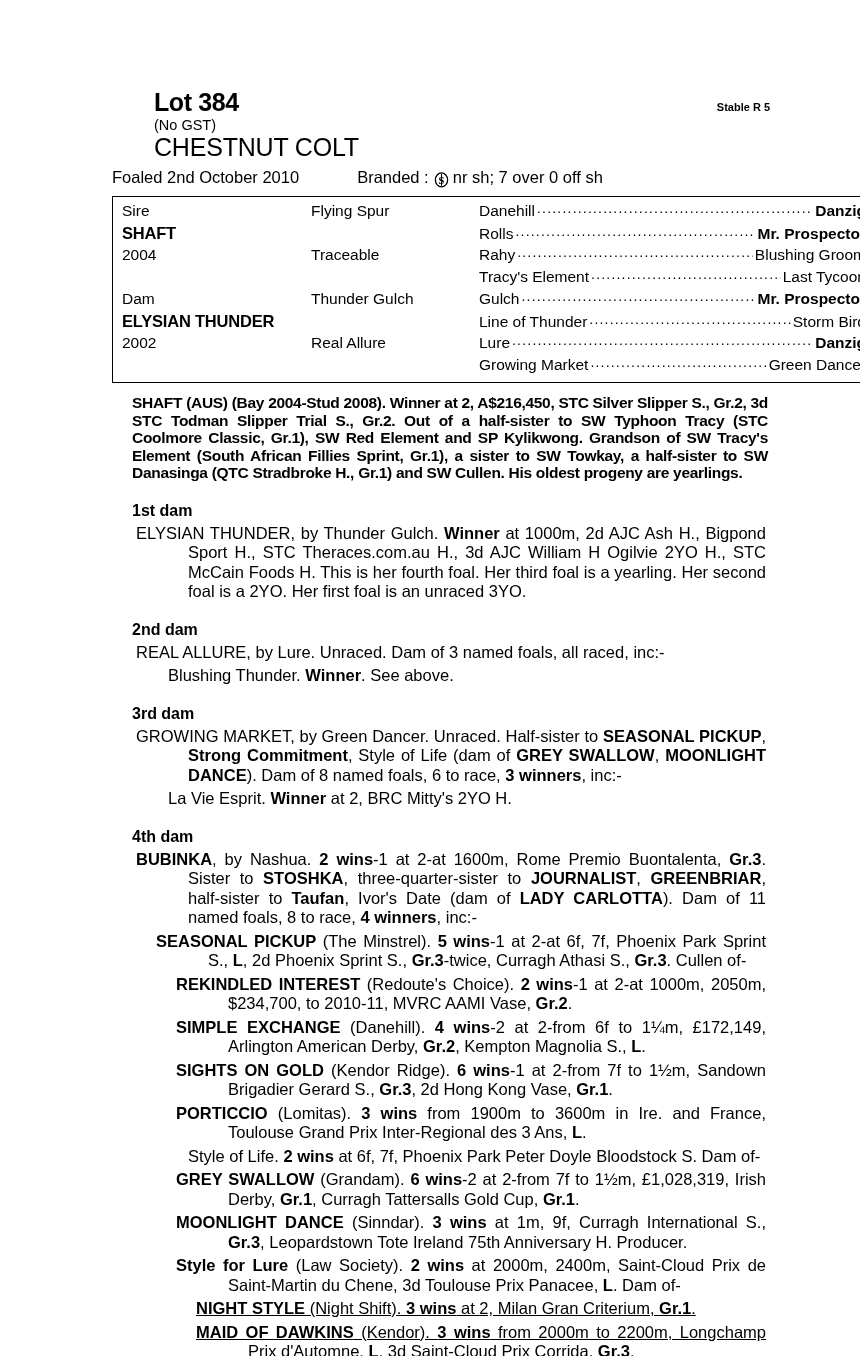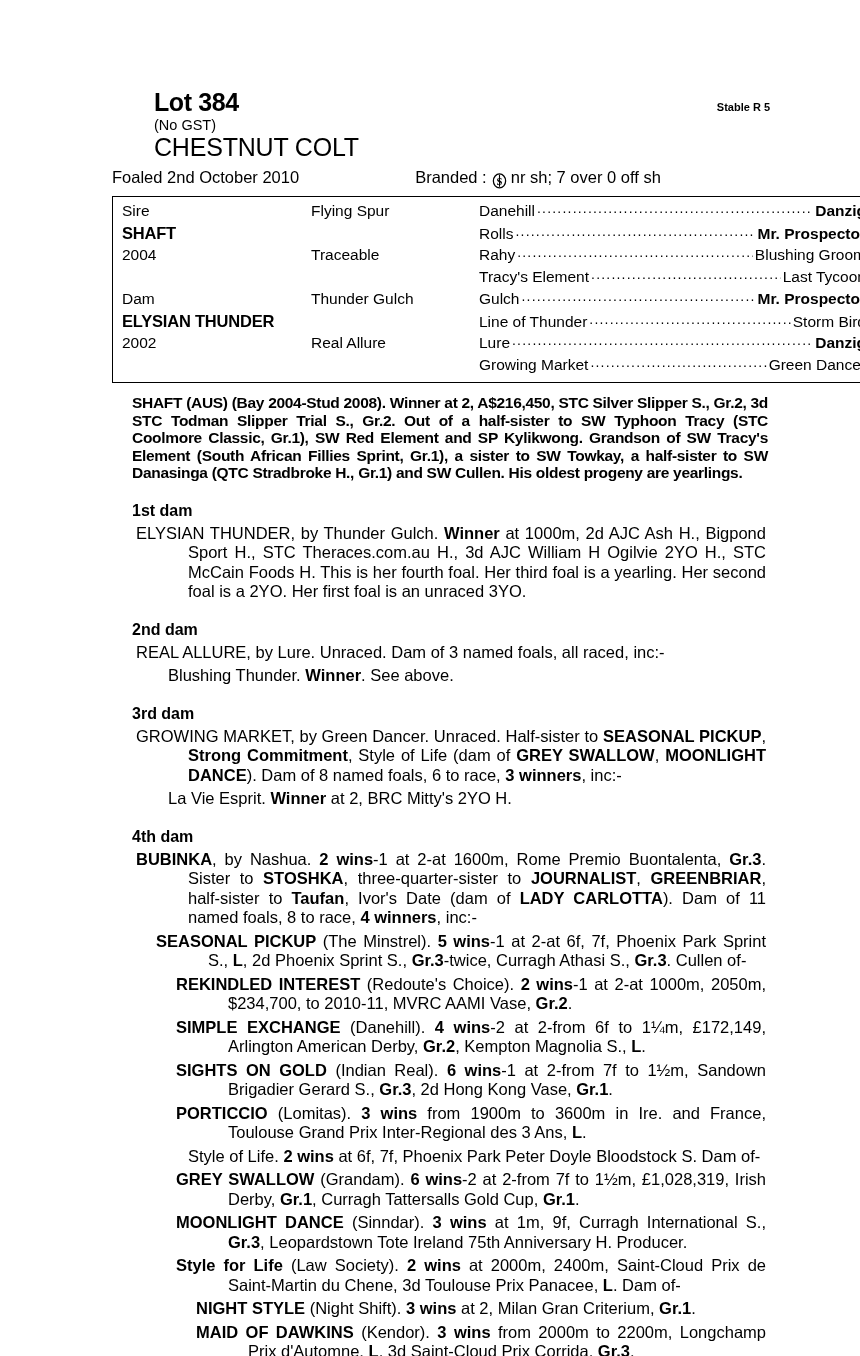--- a/index.html
+++ b/index.html
@@ -69,27 +69,26 @@
   .lot-stable {
     font-size: 11px;
     font-weight: bold;
     white-space: nowrap;
   }
   .foaled-row {
     display: flex;
     align-items: baseline;
     margin: 0 0 9px 0;
     font-size: 16.5px;
-    gap: 8px;
   }
   .foaled-text { white-space: nowrap; }
   .branded-block {
-    margin-left: 108px;
-    display: flex;
-    align-items: flex-end;
+    margin-left: 58px;
+    display: flex;
+    align-items: center;
     white-space: nowrap;
   }
   .brand-glyph {
     display: inline-block;
     position: relative;
     width: 17px;
     height: 17px;
     margin: 0 3px 0 4px;
     vertical-align: -3px;
     top: 2px;
@@ -169,21 +168,21 @@
   p.entry {
     margin: 4px;
     font-size: 16.5px;
     line-height: 19.5px;
     text-align: justify;
     text-justify: inter-word;
   }
   .lv1 { padding-left: 72px; text-indent: -52px; }
   .lv2 { padding-left: 92px; text-indent: -52px; }
   .lv3 { padding-left: 112px; text-indent: -52px; }
-  .lv4 { padding-left: 132px; text-indent: -52px; }
+  .lv4 { padding-left: 132px; text-indent: -52px; text-decoration: underline; }
   .flat1 { padding-left: 52px; text-indent: 0; }
   .flat2 { padding-left: 72px; text-indent: 0; }
 
   p.entry b { font-weight: bold; }
 </style>
 </head>
 <body>
 
 <div class="page">
   <div class="inner">
@@ -304,25 +303,25 @@
           <div class="dam-head">3rd dam</div>
           <p class="entry lv1"><span>GROWING MARKET, by Green Dancer. Unraced. Half-sister to </span><b>SEASONAL PICKUP</b><span>, </span><b>Strong Commitment</b><span>, Style of Life (dam of </span><b>GREY SWALLOW</b><span>, </span><b>MOONLIGHT DANCE</b><span>). Dam of 8 named foals, 6 to race, </span><b>3 winners</b><span>, inc:-</span></p>
           <p class="entry flat1"><span>La Vie Esprit. </span><b>Winner</b><span> at 2, BRC Mitty's 2YO H.</span></p>
         </div>
         <div class="dam-block">
           <div class="dam-head">4th dam</div>
           <p class="entry lv1"><b>BUBINKA</b><span>, by Nashua. </span><b>2 wins</b><span>-1 at 2-at 1600m, Rome Premio Buontalenta, </span><b>Gr.3</b><span>. Sister to </span><b>STOSHKA</b><span>, three-quarter-sister to </span><b>JOURNALIST</b><span>, </span><b>GREENBRIAR</b><span>, half-sister to </span><b>Taufan</b><span>, Ivor's Date (dam of </span><b>LADY CARLOTTA</b><span>). Dam of 11 named foals, 8 to race, </span><b>4 winners</b><span>, inc:-</span></p>
           <p class="entry lv2"><b>SEASONAL PICKUP</b><span> (The Minstrel). </span><b>5 wins</b><span>-1 at 2-at 6f, 7f, Phoenix Park Sprint S., </span><b>L</b><span>, 2d Phoenix Sprint S., </span><b>Gr.3</b><span>-twice, Curragh Athasi S., </span><b>Gr.3</b><span>. Cullen of-</span></p>
           <p class="entry lv3"><b>REKINDLED INTEREST</b><span> (Redoute's Choice). </span><b>2 wins</b><span>-1 at 2-at 1000m, 2050m, $234,700, to 2010-11, MVRC AAMI Vase, </span><b>Gr.2</b><span>.</span></p>
           <p class="entry lv3"><b>SIMPLE EXCHANGE</b><span> (Danehill). </span><b>4 wins</b><span>-2 at 2-from 6f to 1¼m, £172,149, Arlington American Derby, </span><b>Gr.2</b><span>, Kempton Magnolia S., </span><b>L</b><span>.</span></p>
-          <p class="entry lv3"><b>SIGHTS ON GOLD</b><span> (Indian Real). </span><b>6 wins</b><span>-1 at 2-from 7f to 1½m, Sandown Brigadier Gerard S., </span><b>Gr.3</b><span>, 2d Hong Kong Vase, </span><b>Gr.1</b><span>.</span></p>
+          <p class="entry lv3"><b>SIGHTS ON GOLD</b><span> (Kendor Ridge). </span><b>6 wins</b><span>-1 at 2-from 7f to 1½m, Sandown Brigadier Gerard S., </span><b>Gr.3</b><span>, 2d Hong Kong Vase, </span><b>Gr.1</b><span>.</span></p>
           <p class="entry lv3"><b>PORTICCIO</b><span> (Lomitas). </span><b>3 wins</b><span> from 1900m to 3600m in Ire. and France, Toulouse Grand Prix Inter-Regional des 3 Ans, </span><b>L</b><span>.</span></p>
           <p class="entry flat2"><span>Style of Life. </span><b>2 wins</b><span> at 6f, 7f, Phoenix Park Peter Doyle Bloodstock S. Dam of-</span></p>
           <p class="entry lv3"><b>GREY SWALLOW</b><span> (Grandam). </span><b>6 wins</b><span>-2 at 2-from 7f to 1½m, £1,028,319, Irish Derby, </span><b>Gr.1</b><span>, Curragh Tattersalls Gold Cup, </span><b>Gr.1</b><span>.</span></p>
           <p class="entry lv3"><b>MOONLIGHT DANCE</b><span> (Sinndar). </span><b>3 wins</b><span> at 1m, 9f, Curragh International S., </span><b>Gr.3</b><span>, Leopardstown Tote Ireland 75th Anniversary H. Producer.</span></p>
-          <p class="entry lv3"><b>Style for Life</b><span> (Law Society). </span><b>2 wins</b><span> at 2000m, 2400m, Saint-Cloud Prix de Saint-Martin du Chene, 3d Toulouse Prix Panacee, </span><b>L</b><span>. Dam of-</span></p>
+          <p class="entry lv3"><b>Style for Lure</b><span> (Law Society). </span><b>2 wins</b><span> at 2000m, 2400m, Saint-Cloud Prix de Saint-Martin du Chene, 3d Toulouse Prix Panacee, </span><b>L</b><span>. Dam of-</span></p>
           <p class="entry lv4"><b>NIGHT STYLE</b><span> (Night Shift). </span><b>3 wins</b><span> at 2, Milan Gran Criterium, </span><b>Gr.1</b><span>.</span></p>
           <p class="entry lv4"><b>MAID OF DAWKINS</b><span> (Kendor). </span><b>3 wins</b><span> from 2000m to 2200m, Longchamp Prix d'Automne, </span><b>L</b><span>, 3d Saint-Cloud Prix Corrida, </span><b>Gr.3</b><span>.</span></p>
         </div>
       </div>
 
   </div>
 </div>
 
 </body></html>

